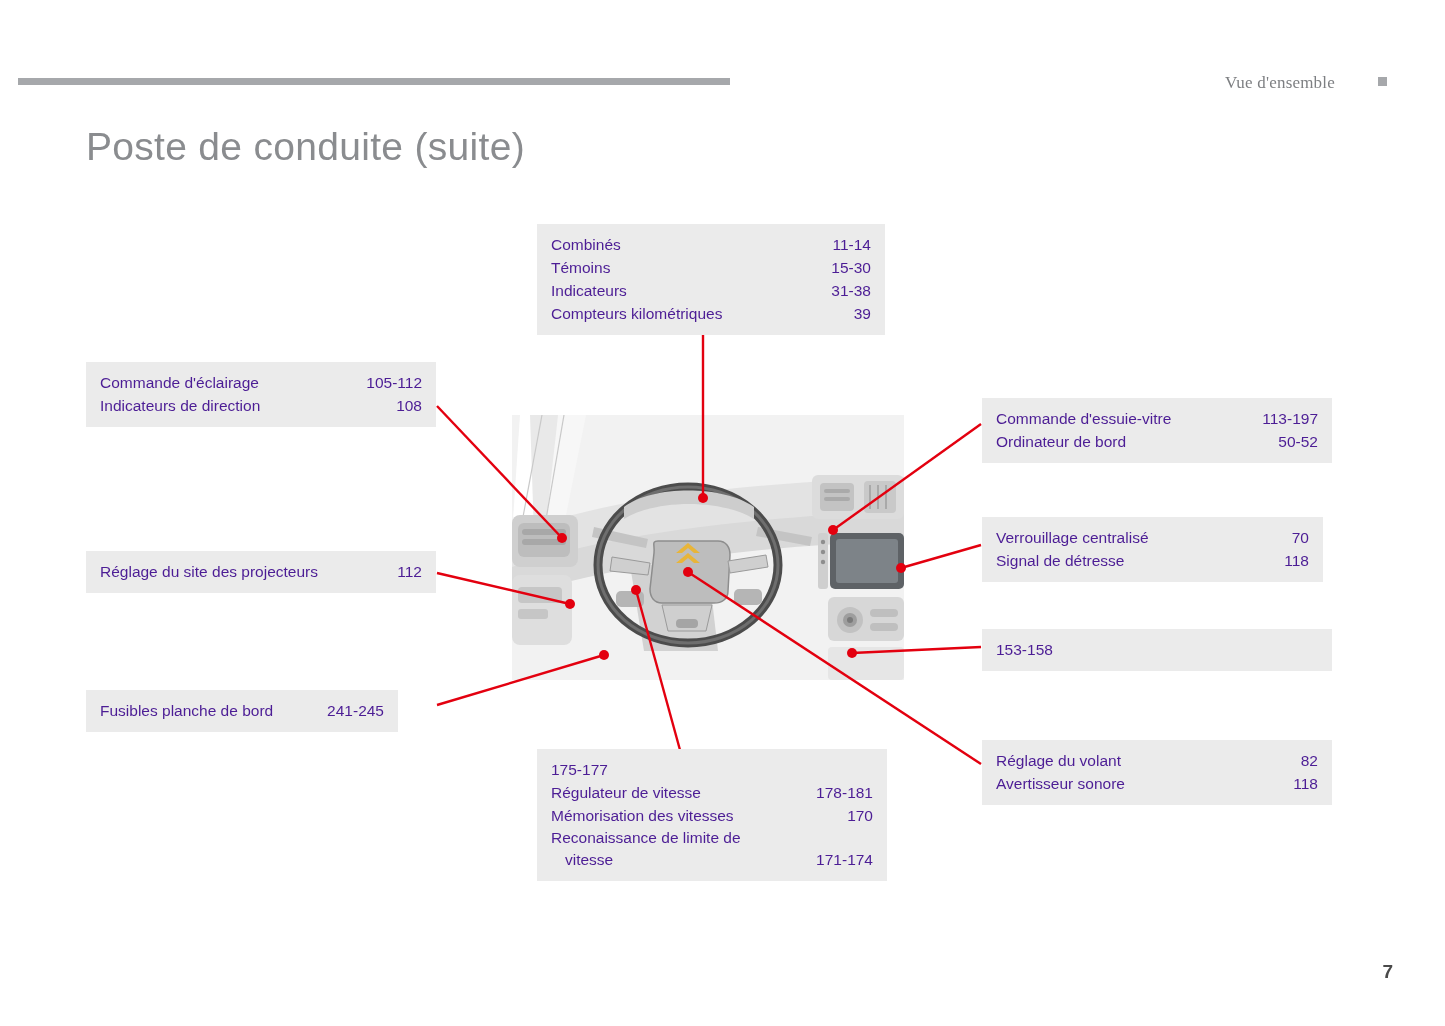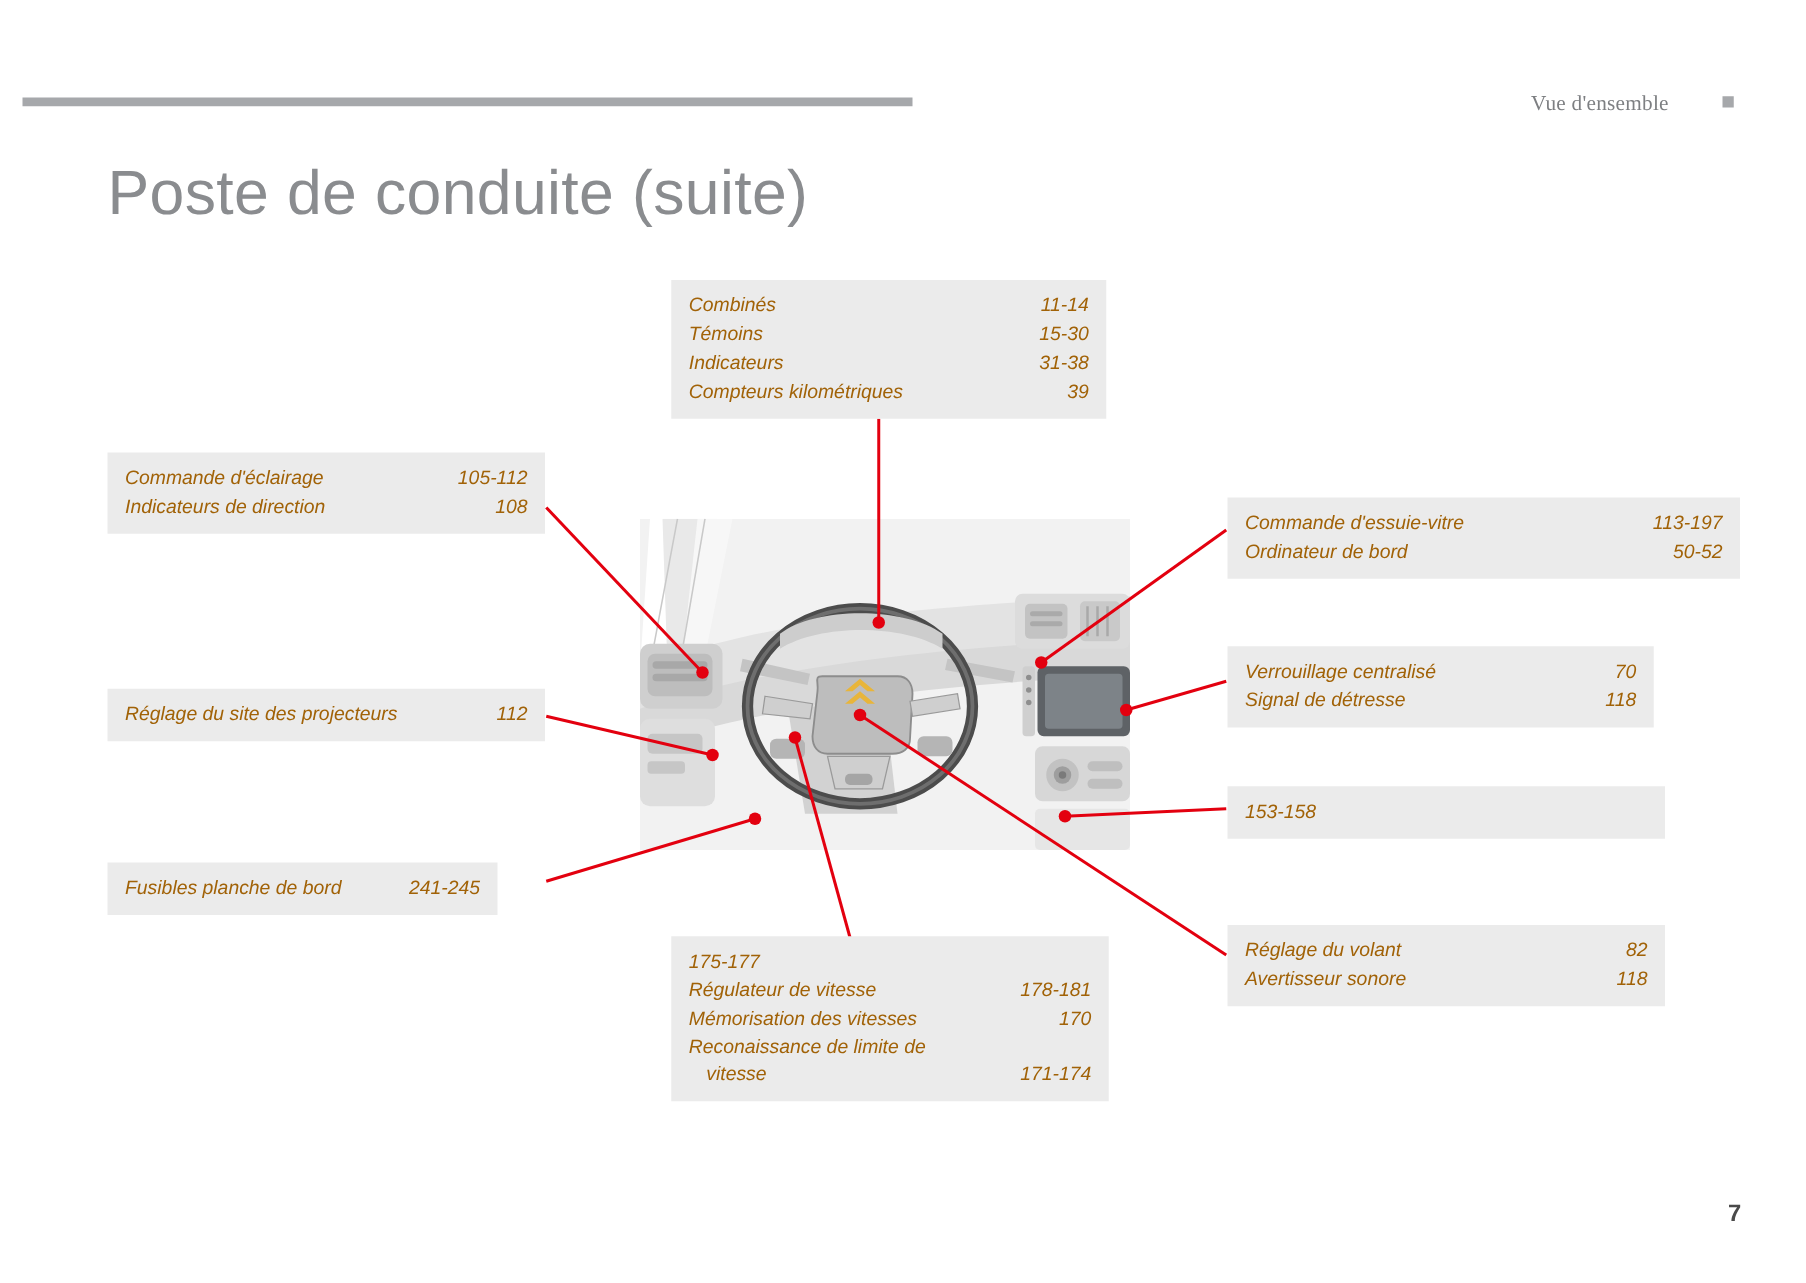--- a/index.html
+++ b/index.html
@@ -41,21 +41,21 @@
     right: 58px;
     top: 77px;
     width: 9px;
     height: 9px;
     background: #a6a8ab;
   }
   .page-title {
     position: absolute;
     left: 86px;
     top: 125px;
-    font-size: 50px;
+    font-size: 39px;
     color: #8a8c8f;
     font-weight: normal;
     letter-spacing: .3px;
     white-space: nowrap;
   }
   .page-number {
     position: absolute;
     right: 52px;
     bottom: 43px;
     font-size: 19px;
@@ -63,22 +63,21 @@
     color: #4a4a4a;
   }
 
   
   .box {
     position: absolute;
     background: #ebebeb;
     padding: 9px 14px 10px 14px;
     box-sizing: border-box;
     font-size: 15.5px;
-    color: #a16207;
-    font-style: italic;
+    color: #4c1d95;
   }
   .row {
     display: flex;
     align-items: baseline;
     line-height: 23px;
     white-space: nowrap;
   }
   .row .label {
     flex: 1 1 auto;
     padding-right: 10px;
@@ -100,21 +99,21 @@
   }
   .row.wrap .second {
     display: flex;
   }
 
   
   #box-combines      { left: 537px; top: 224px; width: 348px; }
   #box-eclairage     { left: 86px;  top: 362px; width: 350px; }
   #box-projecteurs   { left: 86px;  top: 551px; width: 350px; }
   #box-fusibles      { left: 86px;  top: 690px; width: 312px; }
-  #box-essuie        { left: 982px; top: 398px; width: 410px; }
+  #box-essuie        { left: 982px; top: 398px; width: 350px; }
   #box-verrouillage  { left: 982px; top: 517px; width: 341px; }
   #box-demarrage     { left: 982px; top: 629px; width: 350px; }
   #box-volant        { left: 982px; top: 740px; width: 350px; }
   #box-limiteur      { left: 537px; top: 749px; width: 350px; }
 
   
   #illustration {
     position: absolute;
     left: 512px;
     top: 415px;

